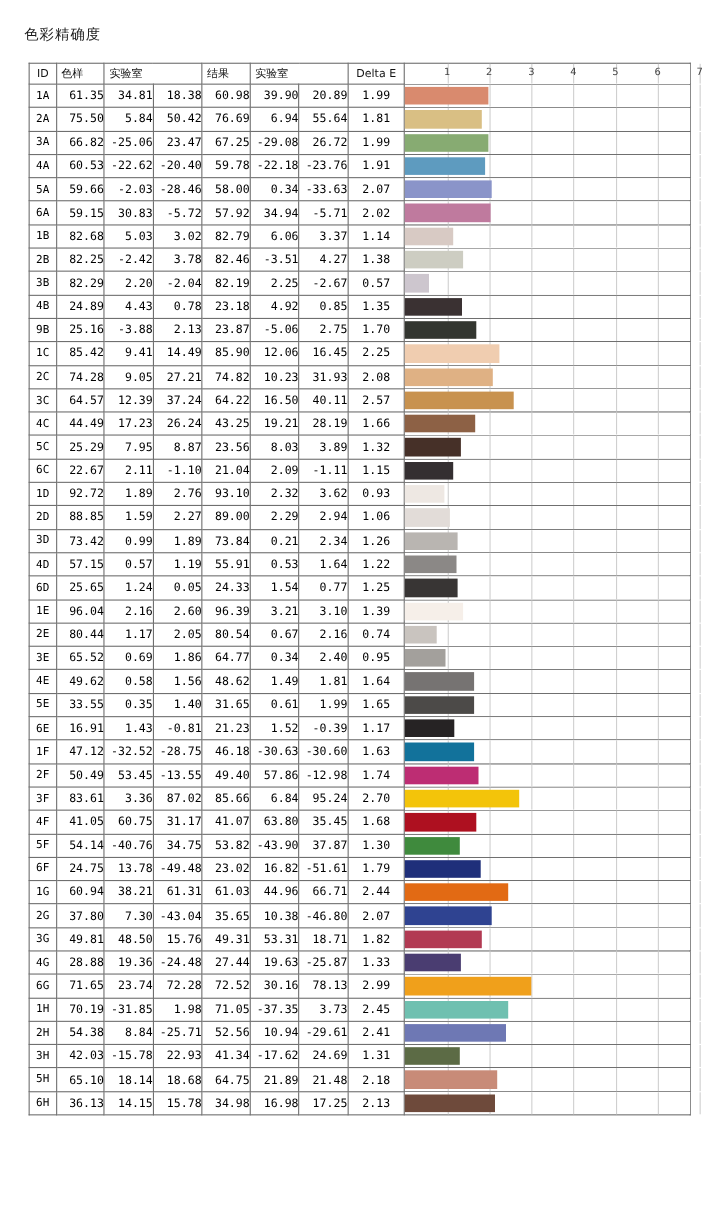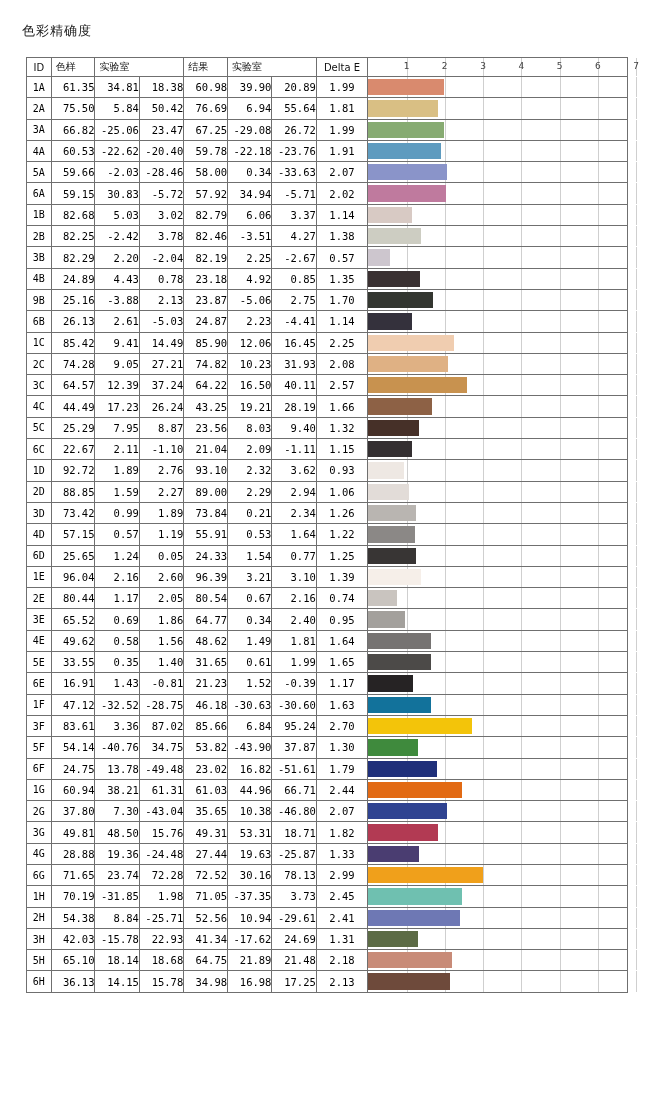--- a/index.html
+++ b/index.html
@@ -331,44 +331,20 @@
                   <i style="left:114.8px"></i>
                   <i style="left:153.1px"></i>
                   <i style="left:191.3px"></i>
                   <i style="left:229.6px"></i>
                   <i style="left:267.9px"></i>
                 </div>
                 <div class="bar" style="width:65.1px;background:#333630"></div>
               </div>
             </td>
           </tr>
-          <tr class="row">
-            <td class="c-id">6B</td>
-            <td class="c-n">26.13</td>
-            <td class="c-n">2.61</td>
-            <td class="c-n">-5.03</td>
-            <td class="c-n">24.87</td>
-            <td class="c-n">2.23</td>
-            <td class="c-n">-4.41</td>
-            <td class="c-de">1.14</td>
-            <td class="c-bar">
-              <div class="barcell">
-                <div class="gt">
-                  <i style="left:38.3px"></i>
-                  <i style="left:76.5px"></i>
-                  <i style="left:114.8px"></i>
-                  <i style="left:153.1px"></i>
-                  <i style="left:191.3px"></i>
-                  <i style="left:229.6px"></i>
-                  <i style="left:267.9px"></i>
-                </div>
-                <div class="bar" style="width:43.6px;background:#34313c"></div>
-              </div>
-            </td>
-          </tr>
           <tr class="row grp-top">
             <td class="c-id">1C</td>
             <td class="c-n">85.42</td>
             <td class="c-n">9.41</td>
             <td class="c-n">14.49</td>
             <td class="c-n">85.90</td>
             <td class="c-n">12.06</td>
             <td class="c-n">16.45</td>
             <td class="c-de">2.25</td>
             <td class="c-bar">
@@ -458,21 +434,21 @@
               </div>
             </td>
           </tr>
           <tr class="row">
             <td class="c-id">5C</td>
             <td class="c-n">25.29</td>
             <td class="c-n">7.95</td>
             <td class="c-n">8.87</td>
             <td class="c-n">23.56</td>
             <td class="c-n">8.03</td>
-            <td class="c-n">9.40</td>
+            <td class="c-n">3.89</td>
             <td class="c-de">1.32</td>
             <td class="c-bar">
               <div class="barcell">
                 <div class="gt">
                   <i style="left:38.3px"></i>
                   <i style="left:76.5px"></i>
                   <i style="left:114.8px"></i>
                   <i style="left:153.1px"></i>
                   <i style="left:191.3px"></i>
                   <i style="left:229.6px"></i>
@@ -788,40 +764,88 @@
                   <i style="left:153.1px"></i>
                   <i style="left:191.3px"></i>
                   <i style="left:229.6px"></i>
                   <i style="left:267.9px"></i>
                 </div>
                 <div class="bar" style="width:62.4px;background:#12729b"></div>
               </div>
             </td>
           </tr>
           <tr class="row">
+            <td class="c-id">2F</td>
+            <td class="c-n">50.49</td>
+            <td class="c-n">53.45</td>
+            <td class="c-n">-13.55</td>
+            <td class="c-n">49.40</td>
+            <td class="c-n">57.86</td>
+            <td class="c-n">-12.98</td>
+            <td class="c-de">1.74</td>
+            <td class="c-bar">
+              <div class="barcell">
+                <div class="gt">
+                  <i style="left:38.3px"></i>
+                  <i style="left:76.5px"></i>
+                  <i style="left:114.8px"></i>
+                  <i style="left:153.1px"></i>
+                  <i style="left:191.3px"></i>
+                  <i style="left:229.6px"></i>
+                  <i style="left:267.9px"></i>
+                </div>
+                <div class="bar" style="width:66.6px;background:#bd2d73"></div>
+              </div>
+            </td>
+          </tr>
+          <tr class="row">
             <td class="c-id">3F</td>
             <td class="c-n">83.61</td>
             <td class="c-n">3.36</td>
             <td class="c-n">87.02</td>
             <td class="c-n">85.66</td>
             <td class="c-n">6.84</td>
             <td class="c-n">95.24</td>
             <td class="c-de">2.70</td>
             <td class="c-bar">
               <div class="barcell">
                 <div class="gt">
                   <i style="left:38.3px"></i>
                   <i style="left:76.5px"></i>
                   <i style="left:114.8px"></i>
                   <i style="left:153.1px"></i>
                   <i style="left:191.3px"></i>
                   <i style="left:229.6px"></i>
                   <i style="left:267.9px"></i>
                 </div>
                 <div class="bar" style="width:103.3px;background:#f3c40a"></div>
+              </div>
+            </td>
+          </tr>
+          <tr class="row">
+            <td class="c-id">4F</td>
+            <td class="c-n">41.05</td>
+            <td class="c-n">60.75</td>
+            <td class="c-n">31.17</td>
+            <td class="c-n">41.07</td>
+            <td class="c-n">63.80</td>
+            <td class="c-n">35.45</td>
+            <td class="c-de">1.68</td>
+            <td class="c-bar">
+              <div class="barcell">
+                <div class="gt">
+                  <i style="left:38.3px"></i>
+                  <i style="left:76.5px"></i>
+                  <i style="left:114.8px"></i>
+                  <i style="left:153.1px"></i>
+                  <i style="left:191.3px"></i>
+                  <i style="left:229.6px"></i>
+                  <i style="left:267.9px"></i>
+                </div>
+                <div class="bar" style="width:64.3px;background:#ae1020"></div>
               </div>
             </td>
           </tr>
           <tr class="row">
             <td class="c-id">5F</td>
             <td class="c-n">54.14</td>
             <td class="c-n">-40.76</td>
             <td class="c-n">34.75</td>
             <td class="c-n">53.82</td>
             <td class="c-n">-43.90</td>

